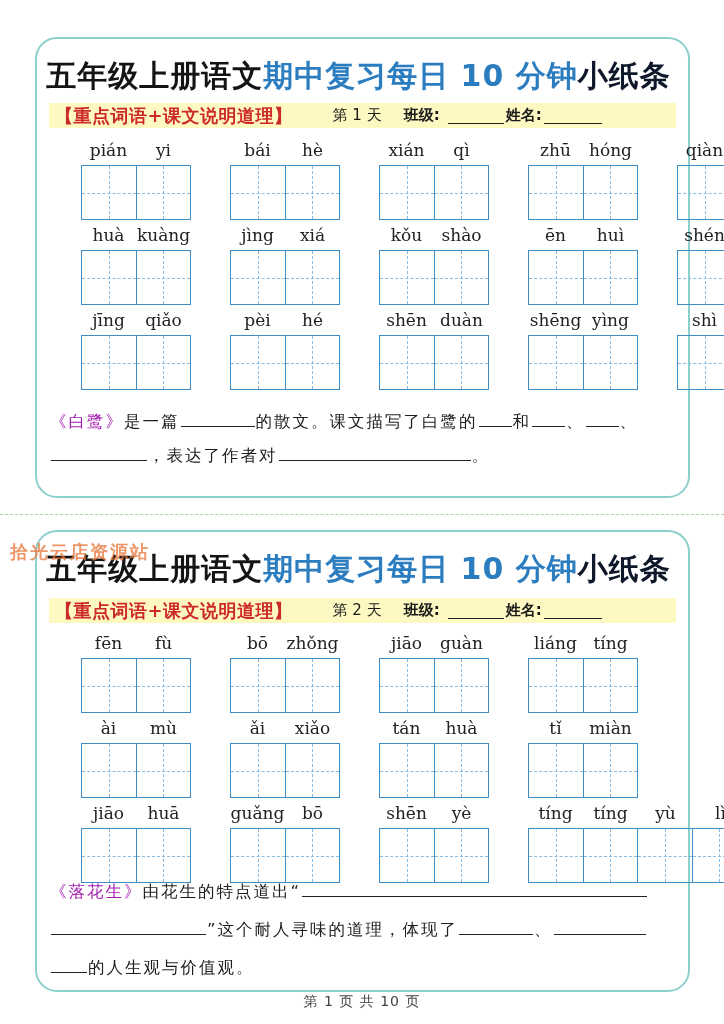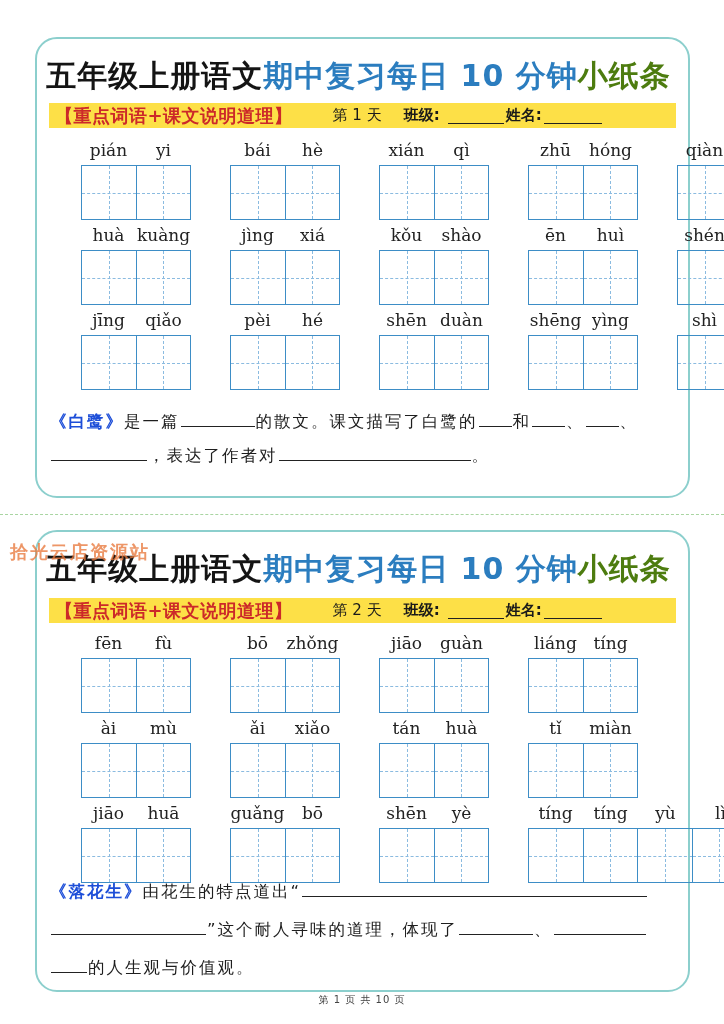--- a/index.html
+++ b/index.html
@@ -17,25 +17,25 @@
   #card-0 { top: 37px; height: 457px; }
   #card-1 { top: 530px; height: 458px; }
 
   .title {
     position: absolute; left: 0; right: 8px; top: 16px; height: 42px;
     display: flex; justify-content: center; align-items: center;
     font-size: 30px; font-weight: 900; letter-spacing: 1px; white-space: nowrap;
   }
   .title .t1 { color: #141414; }
   .title .t2 { color: #2b7dbf; }
-  .title .t3 { color: #4d7c0f; }
+  .title .t3 { color: #0f172a; }
 
   .banner {
     position: absolute; left: 12px; width: 627px; height: 25px;
-    background: #fde047;
+    background: #fef9c3;
     display: flex; align-items: center; white-space: nowrap;
   }
   #card-0 .banner { top: 64px; }
   #card-1 .banner { top: 66px; }
   .banner .topic { color: #cc2929; font-size: 18px; font-weight: bold; margin-left: 6px; letter-spacing: 0.5px; }
   .banner .day { font-size: 15px; font-weight: normal; margin-left: 40px; }
   .banner .cls { font-size: 15px; font-weight: bold; margin-left: 22px; }
   .banner .name { font-size: 15px; font-weight: bold; margin-left: 2px; }
   .banner .uline { display: inline-block; height: 16px; border-bottom: 1.5px solid #222; }
   .banner .u1 { width: 56px; margin-left: 8px; }
@@ -66,36 +66,36 @@
     content: ""; position: absolute; top: 50%; left: 0; right: 0;
     border-top: 1px dashed #8bbbe0;
   }
 
   .sentence { position: absolute; left: 13px; right: 12px; font-size: 16.5px; letter-spacing: 2px; }
   #card-0 .sentence { top: 365px; }
   #card-0 .sline { height: 34px; line-height: 34px; }
   #card-1 .sentence { top: 341px; }
   #card-1 .sline { height: 38px; line-height: 38px; }
   .sline { white-space: nowrap; }
-  .seg-title { color: #1d4ed8; font-weight: bold; }
+  .seg-title { color: #a21caf; font-weight: normal; }
   .seg-text { color: #1e1e1e; }
   .seg-blank { display: inline-block; border-bottom: 1.3px solid #222; height: 22px; vertical-align: baseline; margin: 0 1px; }
 
   .separator {
     position: absolute; left: 0; right: 0; top: 514px;
     border-top: 1.5px dashed #a9d5a2;
   }
   .watermark {
     position: absolute; left: 10px; top: 540px;
     color: rgba(232, 120, 60, 0.78); font-size: 18px; font-weight: bold; letter-spacing: 2px;
     white-space: nowrap; z-index: 5;
   }
   .footer {
     position: absolute; left: 0; right: 0; top: 993px; text-align: center;
-    font-size: 10px; color: #444; letter-spacing: 1px;
+    font-size: 14px; color: #444; letter-spacing: 1px;
   }
 </style>
 </head>
 <body>
 
 <div class="card" id="card-0">
   <div class="title">
     <span class="t1">五年级上册语文</span>
       <span class="t2">期中复习每日 10 分钟</span>
       <span class="t3">小纸条</span>

